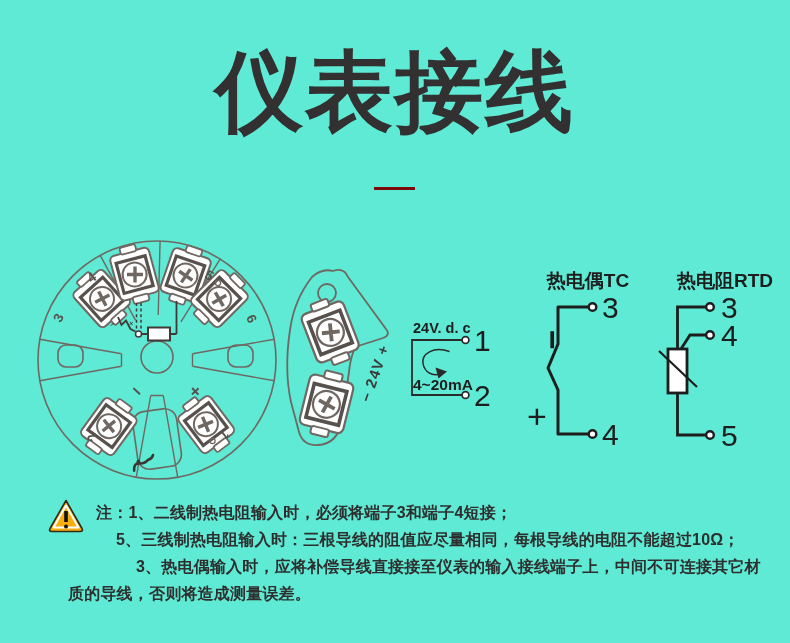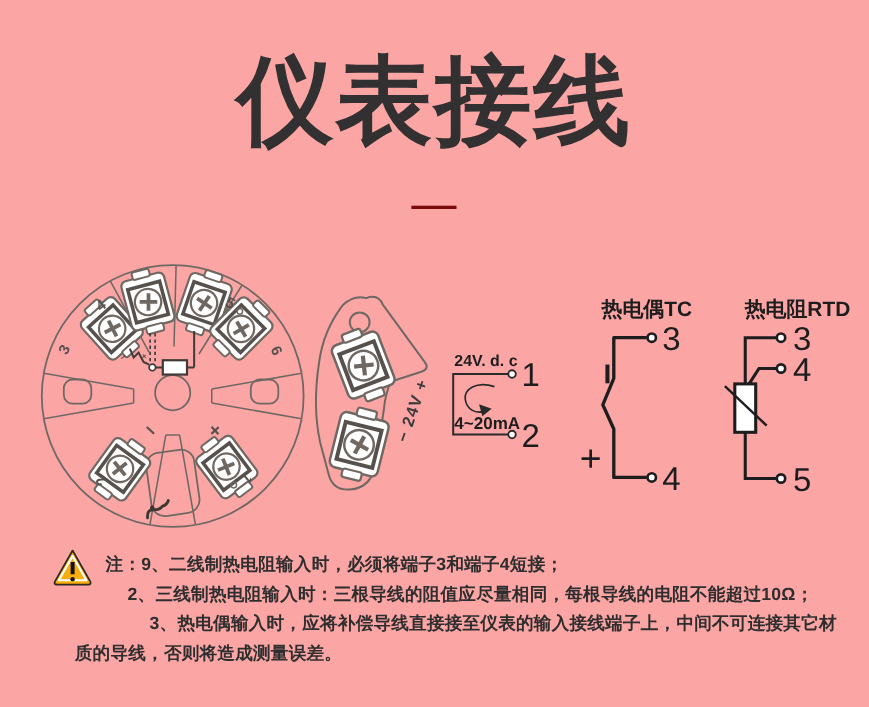--- a/index.html
+++ b/index.html
@@ -1,17 +1,17 @@
 <!DOCTYPE html>
 <html><head>
 <meta charset="utf-8">
 <style>
   html,body{margin:0;padding:0;background:#ffffff;}
   #page{
-    position:relative;width:790px;height:643px;background:#fca5a5;overflow:hidden;
+    position:relative;width:790px;height:643px;background:#5eead4;overflow:hidden;
     font-family:"Liberation Sans","DejaVu Sans",sans-serif;color:#323030;
   }
   #main-title{
     position:absolute;left:0;top:46px;width:790px;text-align:center;
     font-size:88px;font-weight:900;letter-spacing:2px;line-height:1.05;color:#323030;
   }
   #title-underline{
     position:absolute;left:374px;top:187px;width:41px;height:3px;background:#7c0a0a;
   }
   #diagram-svg{position:absolute;left:0;top:240px;}
@@ -143,18 +143,18 @@
     </g>
   </svg>
 
   <svg id="warn-icon" width="38" height="38" viewBox="0 0 38 38">
     <path d="M19,3.5 L35,31.5 Q36.5,34.5 33,34.5 H5 Q1.5,34.5 3,31.5 Z" fill="#F7AD0B" stroke="#2e2a20" stroke-width="1.6" stroke-linejoin="round"></path>
     <path d="M19,8.5 L31.5,30.5 H6.5 Z" fill="none" stroke="#ffffff" stroke-width="2" stroke-linejoin="round"></path>
     <line x1="19" y1="14" x2="19" y2="25" stroke="#111111" stroke-width="3.6"></line>
     <circle cx="19" cy="29.5" r="2" fill="#111111"></circle>
   </svg>
 
-  <div id="note-line1" class="note-line">注：9、二线制热电阻输入时，必须将端子3和端子4短接；</div>
-  <div id="note-line2" class="note-line">2、三线制热电阻输入时：三根导线的阻值应尽量相同，每根导线的电阻不能超过10Ω；</div>
+  <div id="note-line1" class="note-line">注：1、二线制热电阻输入时，必须将端子3和端子4短接；</div>
+  <div id="note-line2" class="note-line">5、三线制热电阻输入时：三根导线的阻值应尽量相同，每根导线的电阻不能超过10Ω；</div>
   <div id="note-line3" class="note-line">3、热电偶输入时，应将补偿导线直接接至仪表的输入接线端子上，中间不可连接其它材</div>
   <div id="note-line4" class="note-line">质的导线，否则将造成测量误差。</div>
 
 </div>
 
 </body></html>

